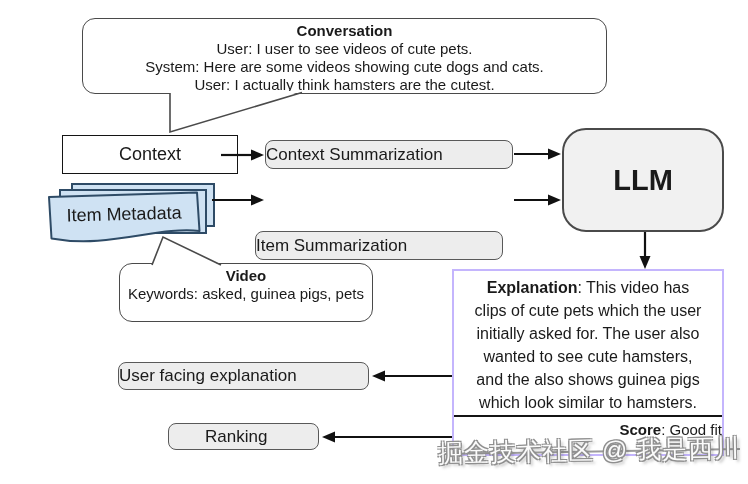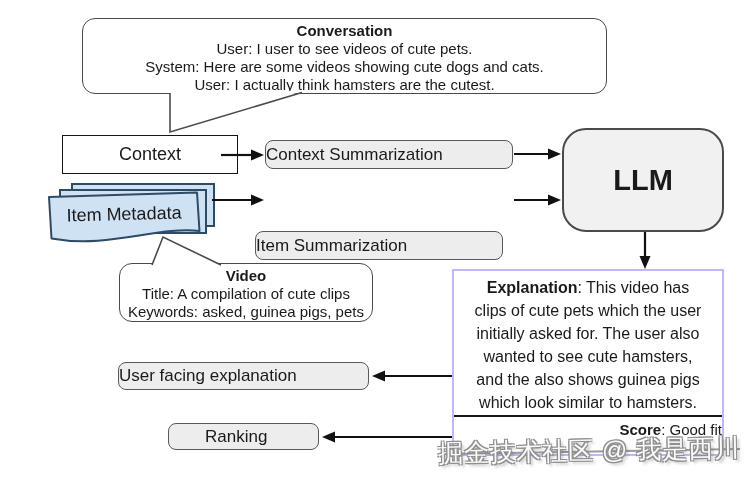--- a/index.html
+++ b/index.html
@@ -76,21 +76,20 @@
   <div class="abs pill" id="item-summarization">
     <span>Item Summarization</span>
   </div>
 
   <div class="abs" id="llm-box">
     <span>LLM</span>
   </div>
 
   <div class="abs bubble" id="video-bubble">
     <div class="b-title">Video</div>
-    <div>Title: A compilation of cute clips</div>
     <div>Keywords: asked, guinea pigs, pets</div>
   </div>
 
   <div class="abs" id="explanation-box">
     <div class="expl-body">
       <div>
         <b>Explanation</b><span>: This video has</span>
       </div>
       <div>clips of cute pets which the user</div>
       <div>initially asked for. The user also</div>

